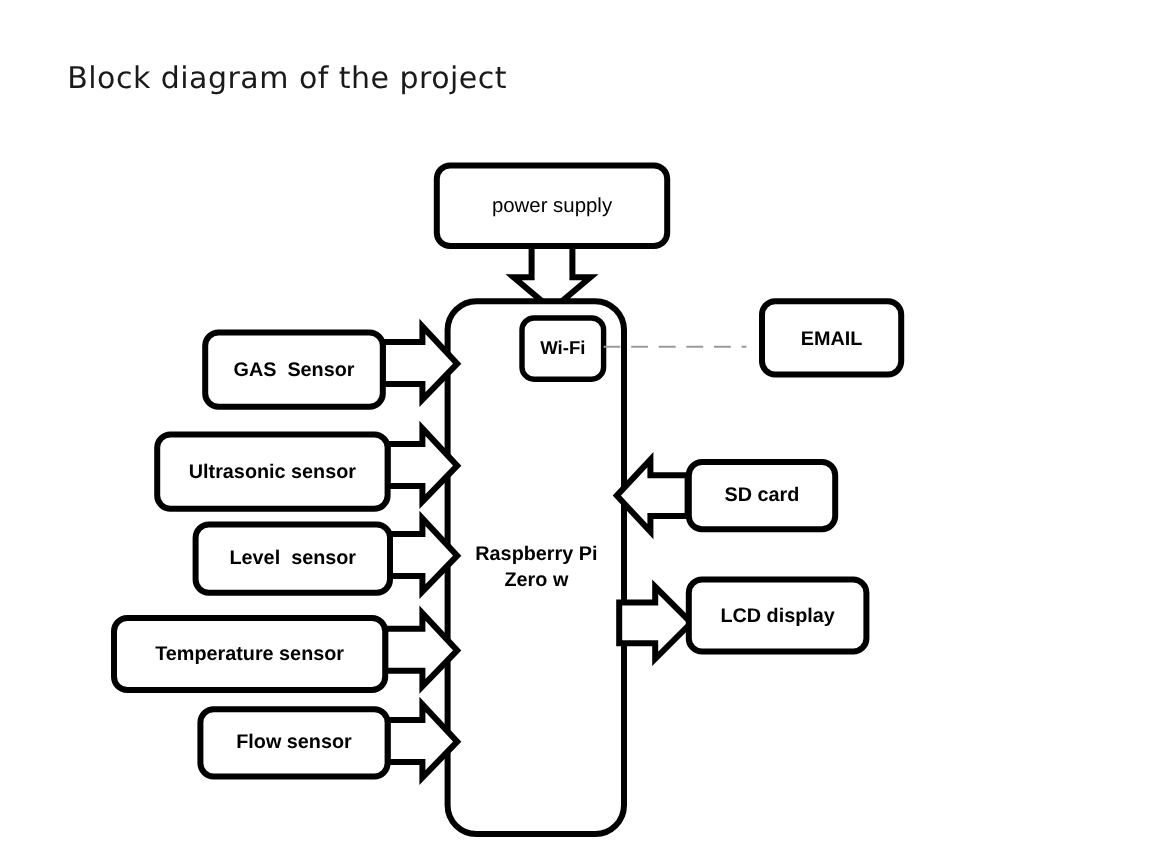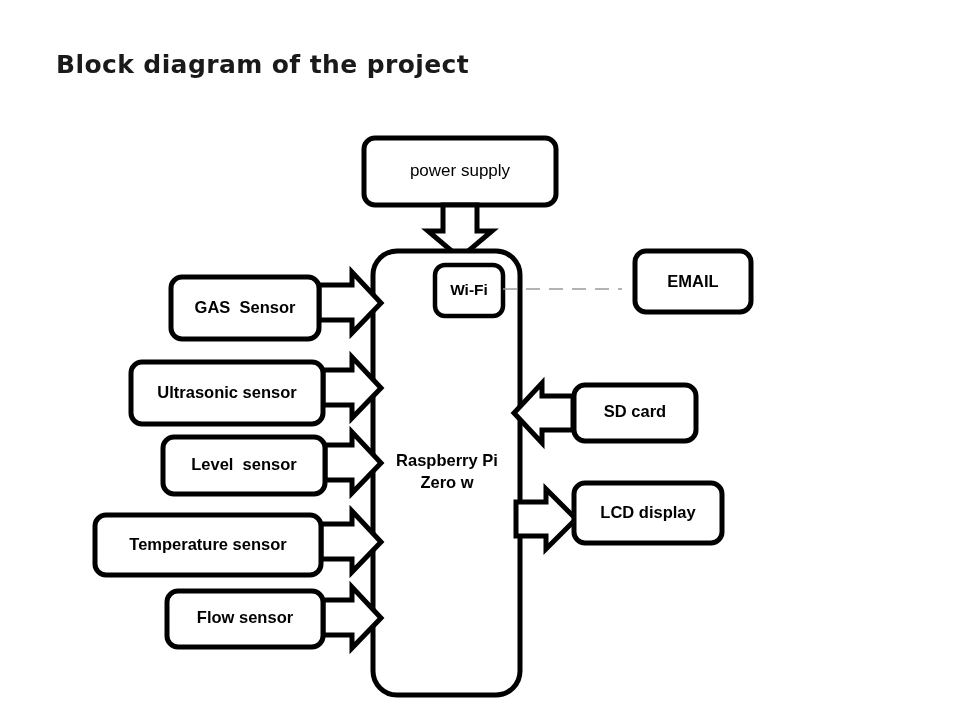--- a/index.html
+++ b/index.html
@@ -14,21 +14,21 @@
     background: #ffffff;
     overflow: hidden;
     font-family: "Liberation Sans", sans-serif;
   }
   #page-title {
     position: absolute;
     left: 56px;
     top: 50px;
     font-family: "DejaVu Sans", sans-serif;
     font-size: 25px;
-    font-weight: 700;
+    font-weight: 400;
     color: #1a1a1a;
     letter-spacing: 0.4px;
     white-space: nowrap;
   }
   svg#diagram {
     position: absolute;
     left: 0;
     top: 0;
     width: 960px;
     height: 720px;

